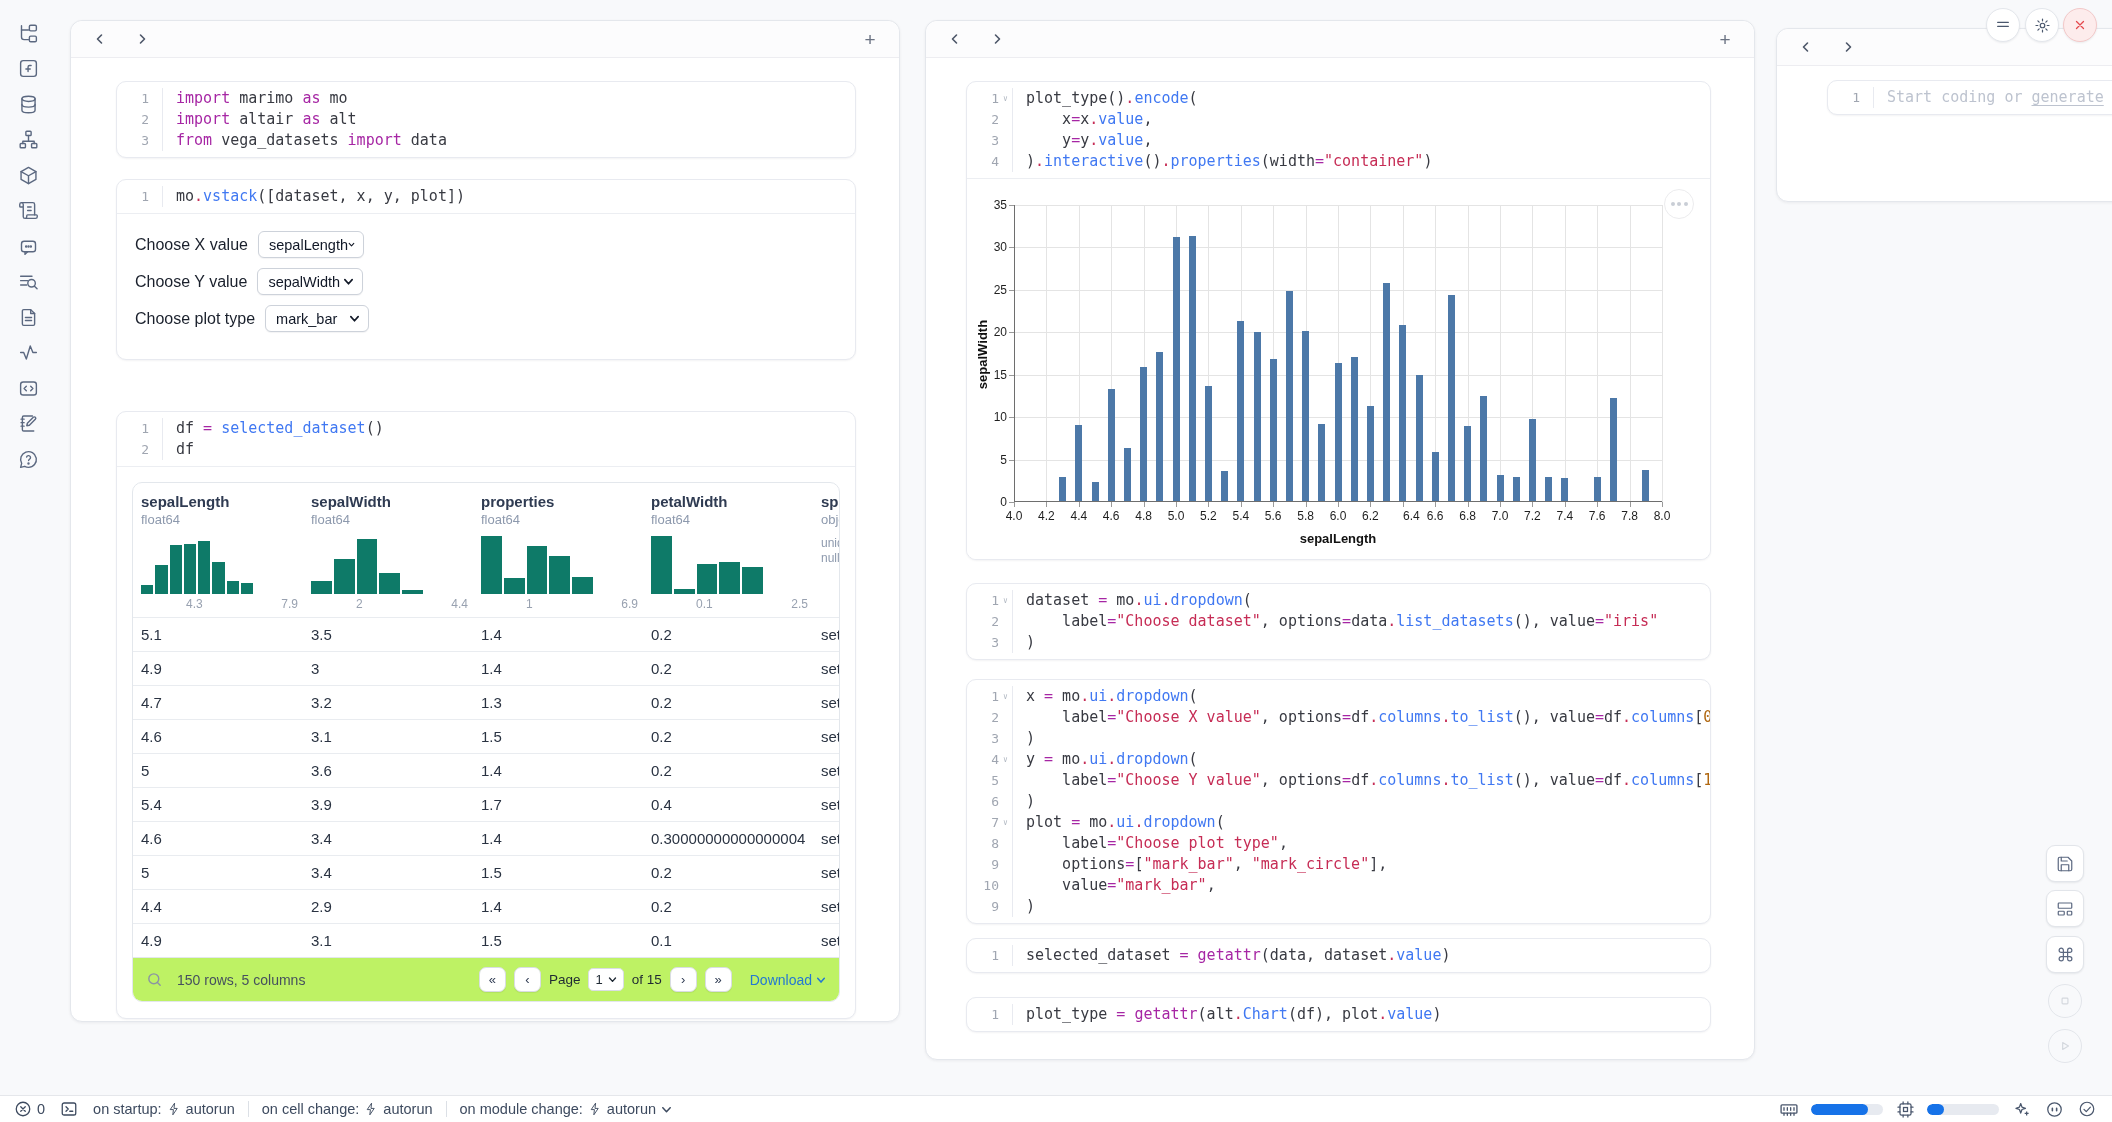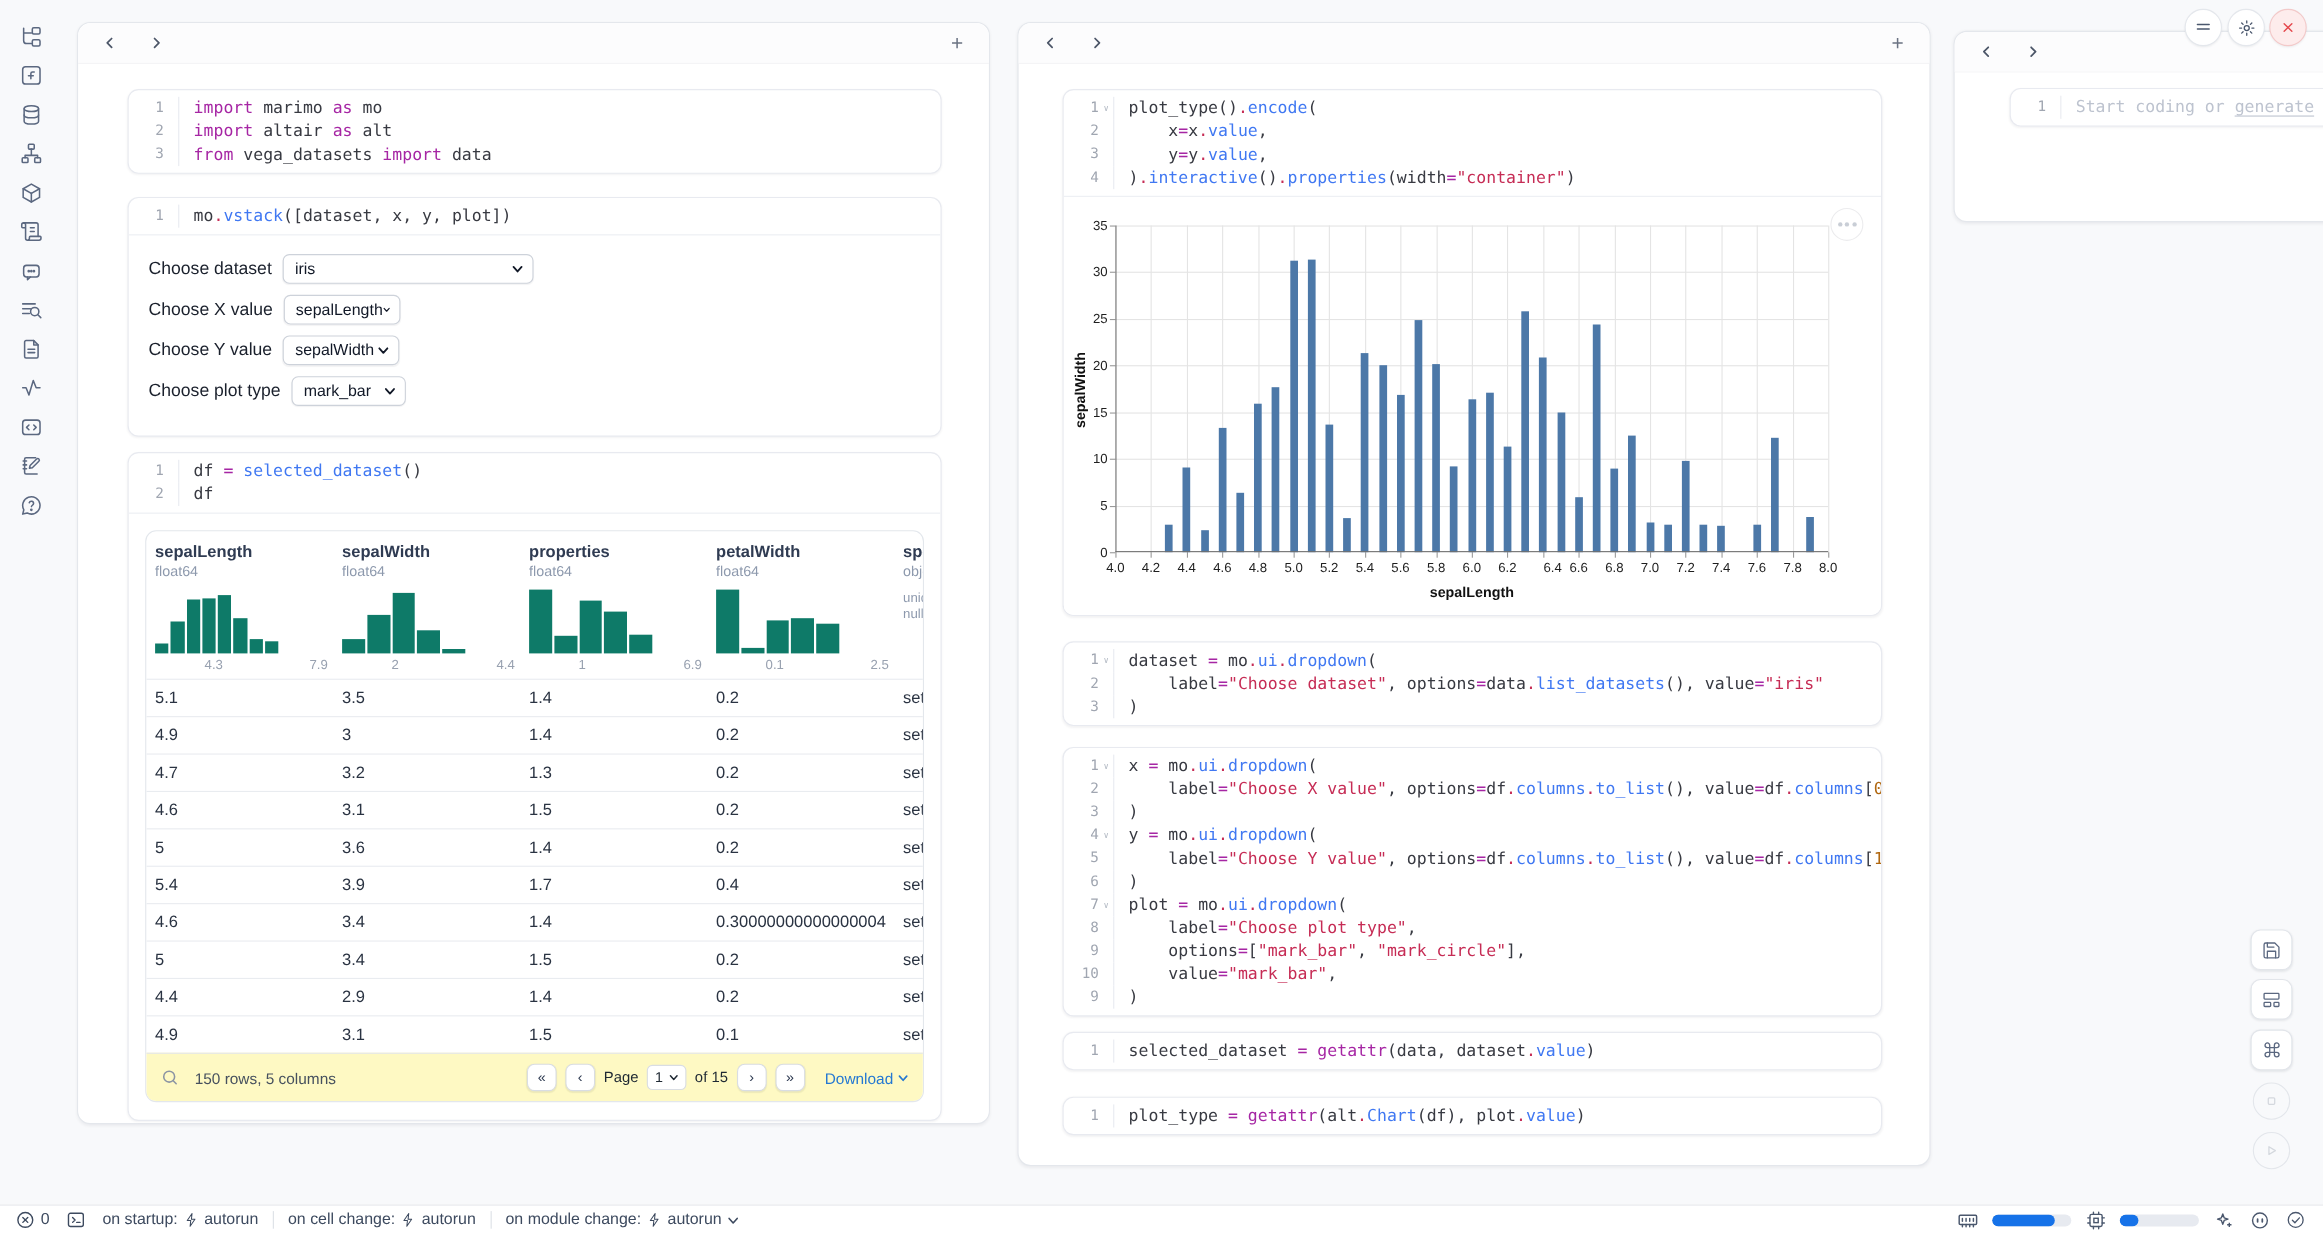--- a/index.html
+++ b/index.html
@@ -52,21 +52,21 @@
   .th-name { font-size:15px; font-weight:bold; color:#2f3b52; white-space:nowrap; }
   .th-dtype { font-size:13px; color:#8d99ad; margin-top:2px; white-space:nowrap; }
   .hist { margin-top:9px; height:58px; width:112px; display:flex; align-items:flex-end; gap:2px; }
   .hist .bar { flex:1; background:var(--teal); }
   .minmax { width:112px; display:flex; justify-content:space-between; font-size:12px;
     color:#98a1b0; margin-top:3px;margin-left:45px; }
   .stats { margin-top:9px; font-size:12px; color:#8d99ad; line-height:15px; white-space:nowrap; }
   .trow { border-top:1px solid #e9ecf0; }
   .td { padding:8px; font-size:15px; color:#2a3342; white-space:nowrap; overflow:hidden; }
   .tfoot { border-top:1px solid #e3e7ec; height:44px; display:flex; align-items:center;
-    padding:0 13px; gap:8px; background:#fef9c3; }
+    padding:0 13px; gap:8px; background:#bef264; }
   .tfoot .summary { font-size:14px; color:#46505e; margin-left:6px; }
   .pgbtn { width:27px; height:25px; border:1px solid #d9dde3; border-radius:7px; background:#fff;
     box-shadow:0 1px 1px rgba(16,24,40,.07); display:flex; align-items:center; justify-content:center;
     font-size:13px; color:#2f3b52; cursor:pointer; }
   .pg-label { font-size:13.5px; color:#1f2933; }
   .pg-select { height:23px; border:1px solid #d9dde3; border-radius:5px; display:flex; align-items:center;
     gap:5px; padding:0 6px; font-size:13px; color:#1f2933; cursor:pointer; background:#fff; }
   .download { margin-left:10px; display:flex; align-items:center; gap:4px; color:#2478d2;
     font-size:14px; cursor:pointer; }
 
@@ -262,29 +262,20 @@
         <div class="code-line">
           <span class="gut">
             <span class="lnum">1</span>
             <span class="fold"></span>
           </span>
           <span class="code-text"><span class="tk-p">mo</span><span class="tk-d">.</span><span class="tk-f">vstack</span><span class="tk-p">([dataset, x, y, plot])</span></span>
         </div>
       </div>
     <div class="divider"></div>
     <div class="controls" id="controls">
-        <div class="ctrl-row">
-          <span class="ctrl-label">Choose dataset</span>
-          <div class="select" style="width: 228px;">
-            <span>iris</span>
-            <svg width="11" height="11" viewBox="0 0 12 12" fill="none" stroke="#111827" stroke-width="1.8" stroke-linecap="round" stroke-linejoin="round">
-              <polyline points="2,4 6,8.5 10,4"></polyline>
-            </svg>
-          </div>
-        </div>
         <div class="ctrl-row">
           <span class="ctrl-label">Choose X value</span>
           <div class="select" style="width: 106px;">
             <span>sepalLength</span>
             <svg width="11" height="11" viewBox="0 0 12 12" fill="none" stroke="#111827" stroke-width="1.8" stroke-linecap="round" stroke-linejoin="round">
               <polyline points="2,4 6,8.5 10,4"></polyline>
             </svg>
           </div>
         </div>
         <div class="ctrl-row">

